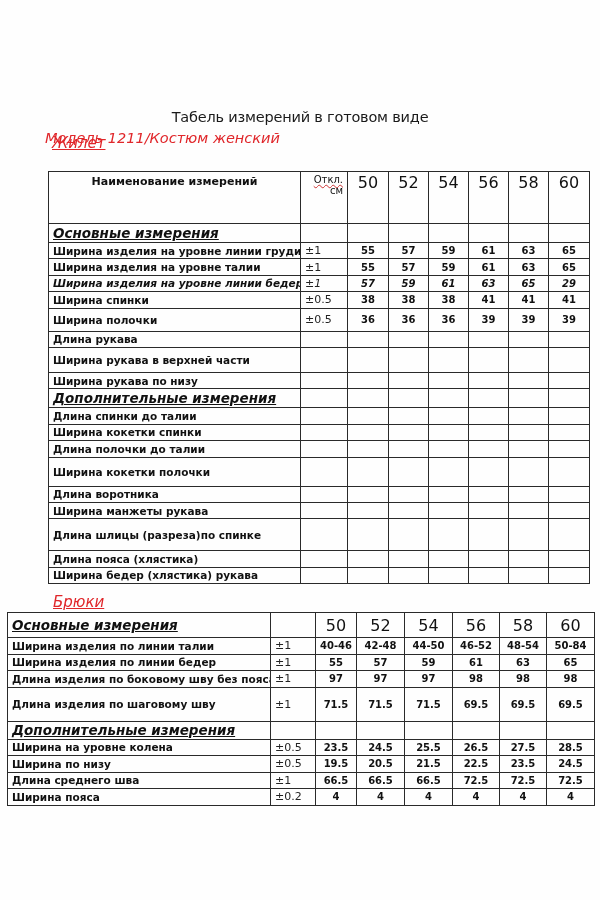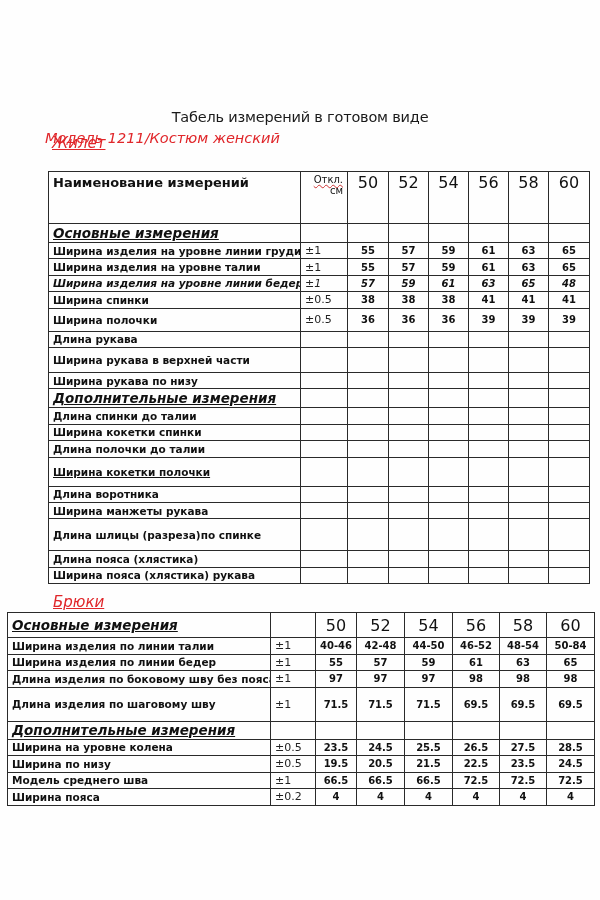--- a/index.html
+++ b/index.html
@@ -37,21 +37,21 @@
       <col style="width:47px">
     <col style="width:41px">
       <col style="width:40px">
       <col style="width:40px">
     <col style="width:40px">
       <col style="width:40px">
       <col style="width:41px">
   </colgroup>
   <tbody id="vest-body">
     <tr style="height:52px;">
-      <td class="name" style="vertical-align:top; padding-top:3px; font-size:13px;margin-left:27px;">Наименование измерений</td>
+      <td class="name" style="vertical-align:top; text-align:center; padding-top:3px; font-size:11px;margin-left:27px;">Наименование измерений</td>
       <td style="vertical-align:top; text-align:right; padding-top:2px;">
         <div class="tol-head">Откл.</div>
         <div class="tol-unit">см</div>
       </td>
       <td class="size" style="vertical-align:top; padding-top:1px;">50</td>
       <td class="size" style="vertical-align:top; padding-top:1px;">52</td>
       <td class="size" style="vertical-align:top; padding-top:1px;">54</td>
       <td class="size" style="vertical-align:top; padding-top:1px;">56</td>
       <td class="size" style="vertical-align:top; padding-top:1px;">58</td>
       <td class="size" style="vertical-align:top; padding-top:1px;">60</td>
@@ -87,21 +87,21 @@
         <td class="val">65</td>
       </tr>
       <tr style="height: 16.4px; font-style: italic;">
         <td class="name">Ширина изделия на уровне линии бедер</td>
         <td class="tol">±1</td>
         <td class="val">57</td>
         <td class="val">59</td>
         <td class="val">61</td>
         <td class="val">63</td>
         <td class="val">65</td>
-        <td class="val">48</td>
+        <td class="val">29</td>
       </tr>
       <tr style="height: 16.4px;">
         <td class="name">Ширина спинки</td>
         <td class="tol">±0.5</td>
         <td class="val">38</td>
         <td class="val">38</td>
         <td class="val">38</td>
         <td class="val">41</td>
         <td class="val">41</td>
         <td class="val">41</td>
@@ -179,21 +179,21 @@
       <tr style="height: 16.4px; padding-left: 28px;">
         <td class="name">Длина полочки до талии</td>
         <td class="tol"></td>
         <td class="val"></td>
         <td class="val"></td>
         <td class="val"></td>
         <td class="val"></td>
         <td class="val"></td>
         <td class="val"></td>
       </tr>
-      <tr style="height: 29px; text-decoration: underline;">
+      <tr style="height: 29px;">
         <td class="name">Ширина кокетки полочки</td>
         <td class="tol"></td>
         <td class="val"></td>
         <td class="val"></td>
         <td class="val"></td>
         <td class="val"></td>
         <td class="val"></td>
         <td class="val"></td>
       </tr>
       <tr style="height: 16.4px;">
@@ -230,21 +230,21 @@
         <td class="name">Длина пояса (хлястика)</td>
         <td class="tol"></td>
         <td class="val"></td>
         <td class="val"></td>
         <td class="val"></td>
         <td class="val"></td>
         <td class="val"></td>
         <td class="val"></td>
       </tr>
       <tr style="height: 16.4px;">
-        <td class="name">Ширина пояса (хлястика) рукава</td>
+        <td class="name">Ширина бедер (хлястика) рукава</td>
         <td class="tol"></td>
         <td class="val"></td>
         <td class="val"></td>
         <td class="val"></td>
         <td class="val"></td>
         <td class="val"></td>
         <td class="val"></td>
       </tr>
     </tbody>
 </table>
@@ -337,21 +337,21 @@
         <td class="name">Ширина по низу</td>
         <td class="tol">±0.5</td>
         <td class="val">19.5</td>
         <td class="val">20.5</td>
         <td class="val">21.5</td>
         <td class="val">22.5</td>
         <td class="val">23.5</td>
         <td class="val">24.5</td>
       </tr>
       <tr style="height: 16.5px;">
-        <td class="name">Модель среднего шва</td>
+        <td class="name">Длина среднего шва</td>
         <td class="tol">±1</td>
         <td class="val">66.5</td>
         <td class="val">66.5</td>
         <td class="val">66.5</td>
         <td class="val">72.5</td>
         <td class="val">72.5</td>
         <td class="val">72.5</td>
       </tr>
       <tr style="height: 16.5px;">
         <td class="name">Ширина пояса</td>

